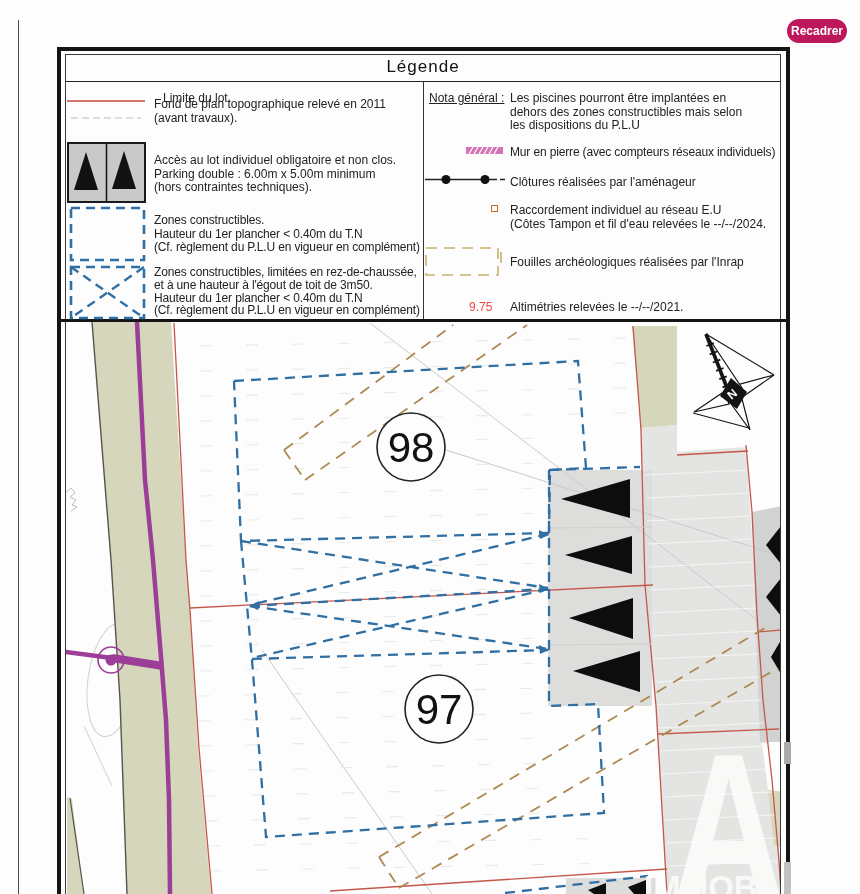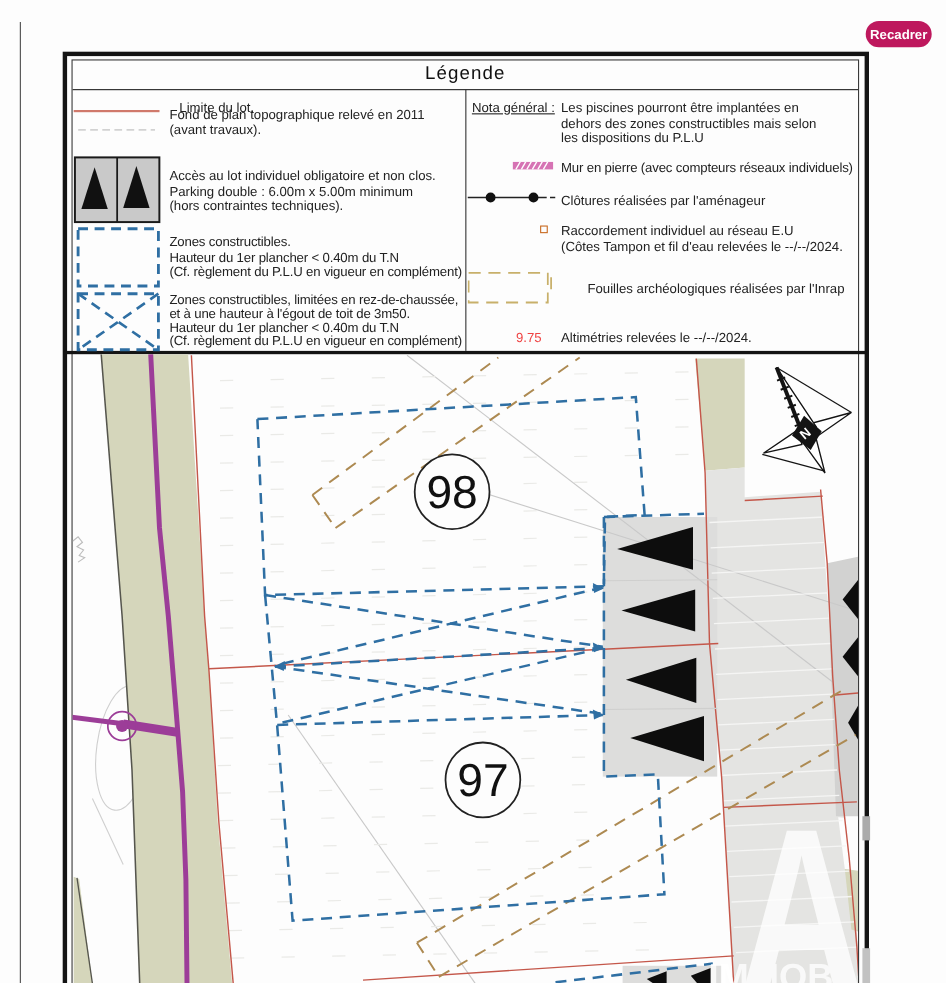--- a/index.html
+++ b/index.html
@@ -82,24 +82,24 @@
 </svg>
 <div class="t" style="left:510px;top:176px;">Clôtures réalisées par l'aménageur</div>
 
 <div class="abs" style="left:491px;top:205px;width:5px;height:5px;border:1.5px solid #c8691e;"></div>
 <div class="t" style="left:510px;top:204px;">Raccordement individuel au réseau E.U<br>(Côtes Tampon et fil d'eau relevées le --/--/2024.</div>
 
 <svg class="abs" style="left:425px;top:246px;" width="78" height="32">
   <rect x="1" y="2" width="72" height="27" fill="none" stroke="#c8b06a" stroke-width="1.6" stroke-dasharray="11 7"></rect>
   <line x1="76" y1="6" x2="76" y2="24" stroke="#c8b06a" stroke-width="1.6" stroke-dasharray="11 7"></line>
 </svg>
-<div class="t" style="left:510px;top:256px;margin-left:24px;">Fouilles archéologiques réalisées par l'Inrap</div>
+<div class="t" style="left:510px;top:256px;">Fouilles archéologiques réalisées par l'Inrap</div>
 
 <div class="t" style="left:469px;top:301px;color:#ef4444;">9.75</div>
-<div class="t" style="left:510px;top:301px;">Altimétries relevées le --/--/2024.</div>
+<div class="t" style="left:510px;top:301px;">Altimétries relevées le --/--/2021.</div>
 
 <svg class="abs" style="left:0;top:0;" width="860" height="894" viewBox="0 0 860 894">
   <defs>
     <clipPath id="mapclip">
         <rect x="66" y="322" width="714" height="572"></rect>
       </clipPath>
   </defs>
   <g clip-path="url(#mapclip)">
 
     <ellipse cx="112" cy="680" rx="24" ry="57" fill="none" stroke="#cfcfcf" stroke-width="1" transform="rotate(8 112 680)"></ellipse>

